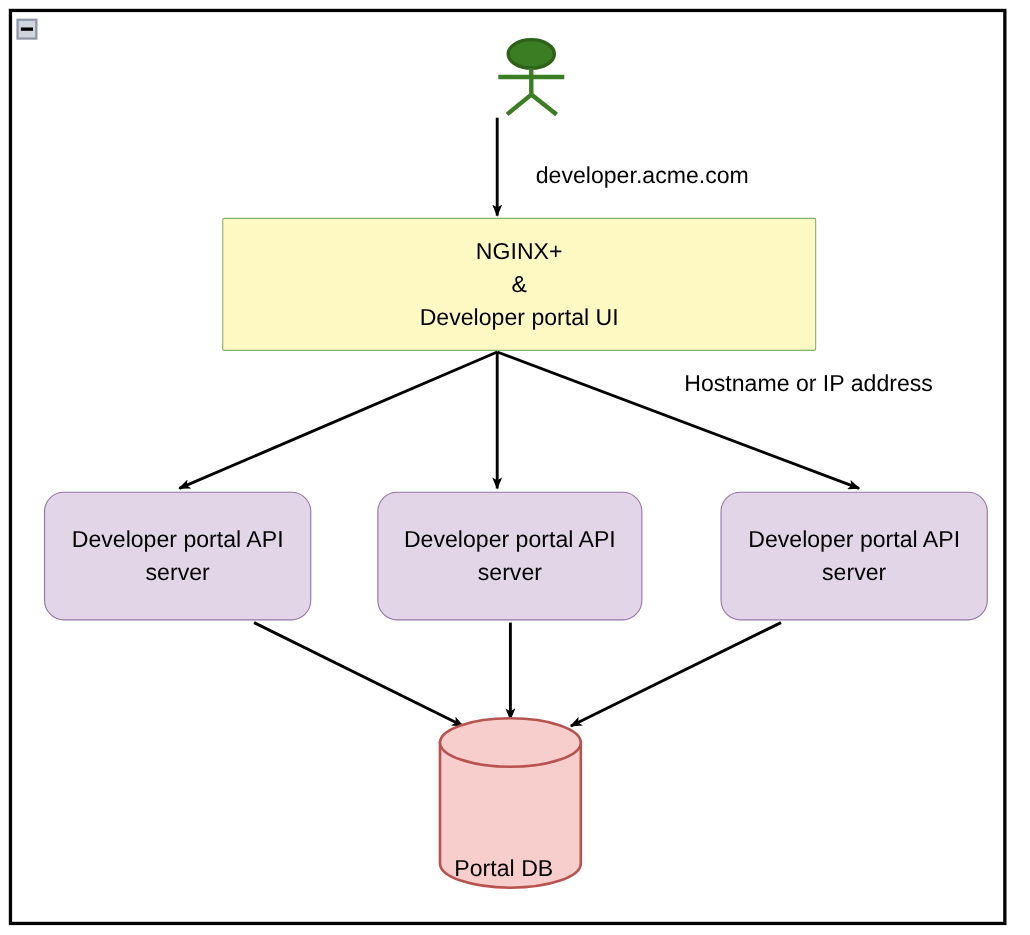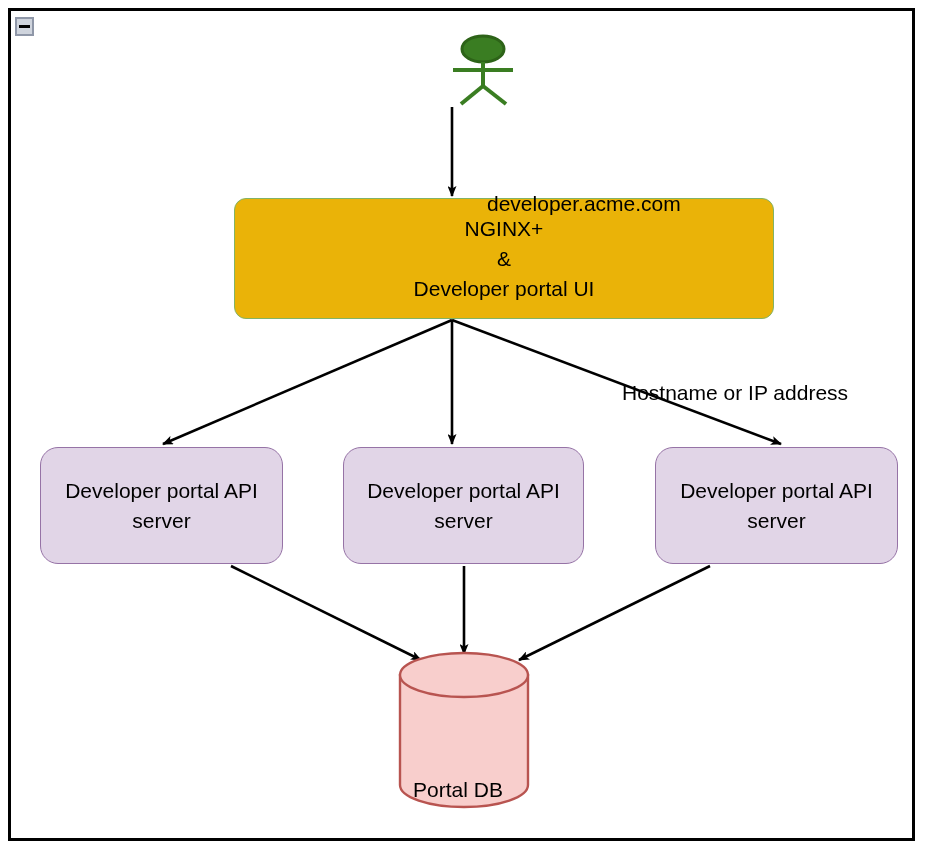--- a/index.html
+++ b/index.html
@@ -67,24 +67,23 @@
     display: flex;
     align-items: center;
     justify-content: center;
     text-align: center;
     font-size: 21px;
     line-height: 30px;
     color: #000000;
     z-index: 6;
   }
   .node-green {
-    background: #eab308;
+    background: #fef9c3;
     border: 1.6px solid #82b366;
-    border-radius: 12px;
-    margin-left: 32px;
+    border-radius: 2px;
   }
   .node-purple {
     background: #e1d5e7;
     border: 1.8px solid #9673a6;
     border-radius: 18px;
   }
   #node-nginx {
     left: 202px;
     top: 198px;
     width: 540px;
@@ -113,21 +112,20 @@
     white-space: pre-line;
     padding: 0 10px;
   }
   
   .edge-label {
     position: absolute;
     font-size: 21px;
     color: #000000;
     white-space: nowrap;
     z-index: 7;
-    margin-top: 44px;
   }
   #label-domain {
     left: 487px;
     top: 148px;
   }
   #label-hostname {
     left: 622px;
     top: 337px;
   }
   

